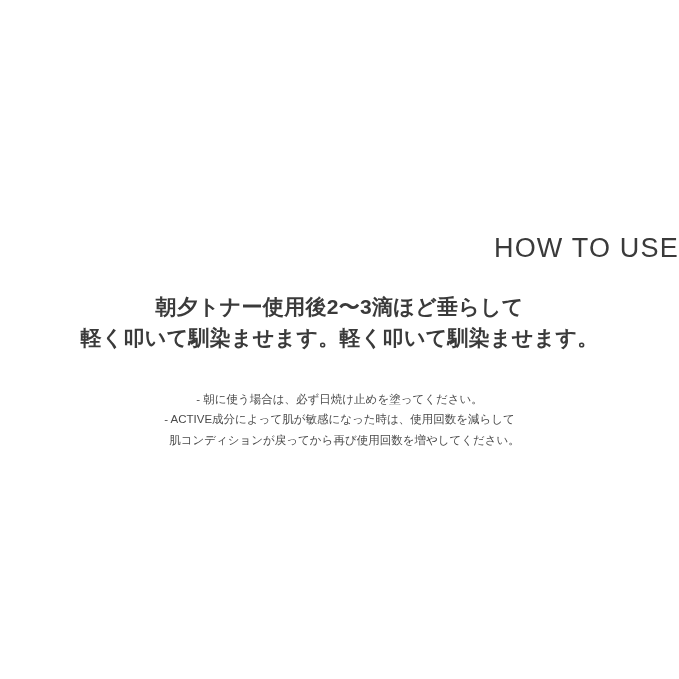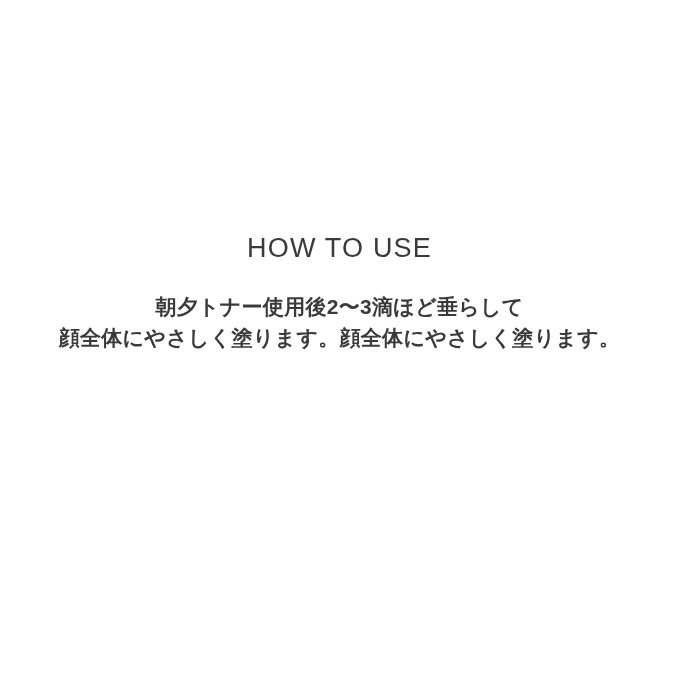--- a/index.html
+++ b/index.html
@@ -27,20 +27,21 @@
     top: 232px;
     text-align: center;
   }
   .title {
     font-size: 27px;
     letter-spacing: 1.2px;
     color: #3a3a3a;
     font-weight: 400;
     margin: 0 0 28px 0;
     line-height: 1.2;
+    text-align: right;
   }
   .lead {
     font-size: 21px;
     color: #3a3a3a;
     line-height: 1.45;
     margin: 0 auto;
     font-weight: 700;
     letter-spacing: 0.3px;
     width: 600px;
   }
@@ -67,18 +68,23 @@
 </head>
 <body>
 
 <div class="page">
   <div class="content">
 
     <h1 class="title">HOW TO USE</h1>
 
     <p class="lead">
       <span class="lead-line">朝夕トナー使用後2〜3滴ほど垂らして</span>
-      <span class="lead-line">顔全体にやさしく塗ります。顔全体にやさしく塗ります。</span>
+      <span class="lead-line">軽く叩いて馴染ませます。軽く叩いて馴染ませます。</span>
     </p>
 
+    <div class="notes">
+      <span class="note-line">- 朝に使う場合は、必ず日焼け止めを塗ってください。</span>
+      <span class="note-line">- ACTIVE成分によって肌が敏感になった時は、使用回数を減らして</span>
+      <span class="note-line note-indent">肌コンディションが戻ってから再び使用回数を増やしてください。</span>
+    </div>
 
   </div>
 </div>
 
 </body></html>

